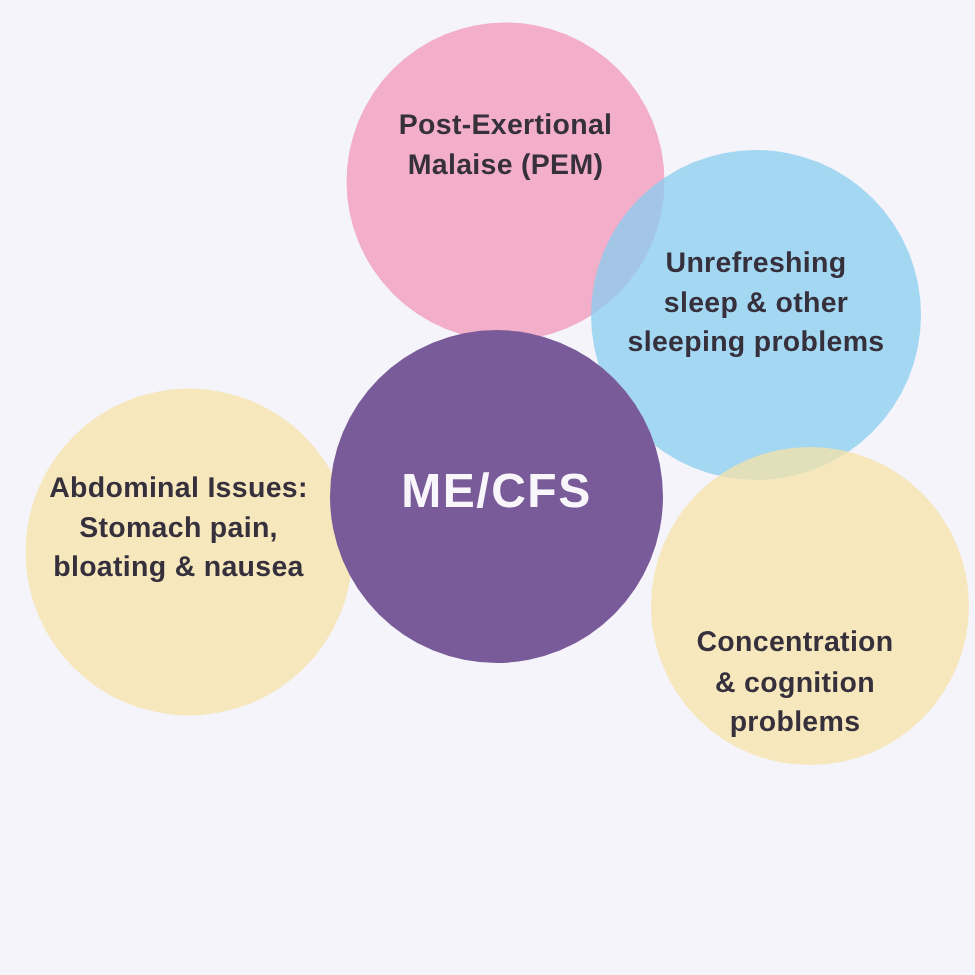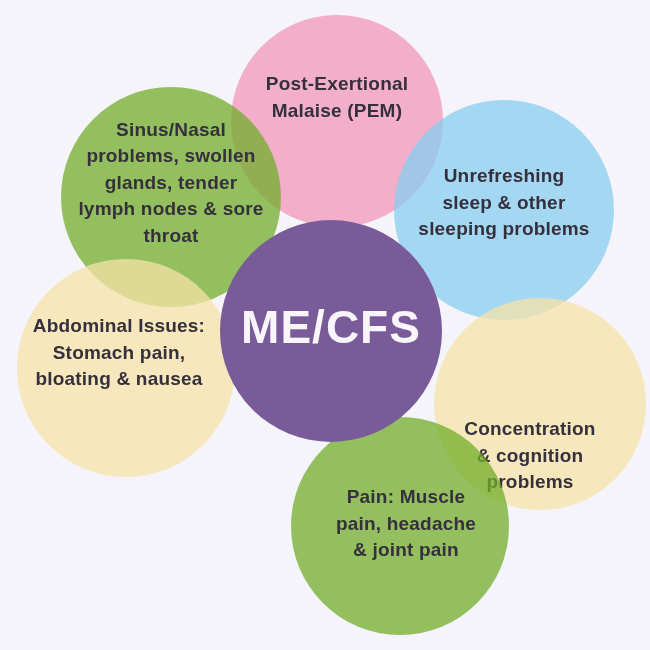--- a/index.html
+++ b/index.html
@@ -29,21 +29,21 @@
     display: block;
     white-space: pre-line;
     font-size: 19px;
     font-weight: 700;
     line-height: 1.4;
     letter-spacing: 0.2px;
     color: var(--text, #35303c);
   }
   .center-label {
     display: block;
-    font-size: 46px;
+    font-size: 32px;
     font-weight: 700;
     letter-spacing: 1px;
     color: var(--center-text, #f8f6fa);
     transform: translateY(-4px);
   }
   
   .petal-pem        { left: 231px; top:  15px; width: 212px; height: 212px; }
   .petal-sleep      { left: 394px; top: 100px; width: 220px; height: 220px; }
   .petal-sinus      { left:  61px; top:  87px; width: 220px; height: 220px; }
   .petal-concentration { left: 434px; top: 298px; width: 212px; height: 212px; }
@@ -69,39 +69,27 @@
     <span class="label">Post-Exertional
 Malaise (PEM)</span>
   </div>
 
   <div class="circle petal petal-sleep" style="background: rgba(136, 205, 239, 0.75);">
     <span class="label">Unrefreshing
 sleep &amp; other
 sleeping problems</span>
   </div>
 
-  <div class="circle petal petal-sinus" style="background: rgba(113, 173, 43, 0.75);">
-    <span class="label">Sinus/Nasal
-problems, swollen
-glands, tender
-lymph nodes &amp; sore
-throat</span>
-  </div>
 
   <div class="circle petal petal-concentration" style="background: rgba(245, 227, 168, 0.75); align-items: flex-end;">
     <span class="label">Concentration
 &amp; cognition
 problems</span>
   </div>
 
-  <div class="circle petal petal-pain" style="background: rgba(113, 173, 43, 0.75);">
-    <span class="label">Pain: Muscle
-pain, headache
-&amp; joint pain</span>
-  </div>
 
 
   <div class="circle petal petal-abdominal" style="background: rgba(245, 227, 168, 0.75);">
     <span class="label">Abdominal Issues:
 Stomach pain,
 bloating &amp; nausea</span>
   </div>
 
   <div class="circle center-circle" style="background: rgb(122, 91, 153);">
     <span class="center-label">ME/CFS</span>

